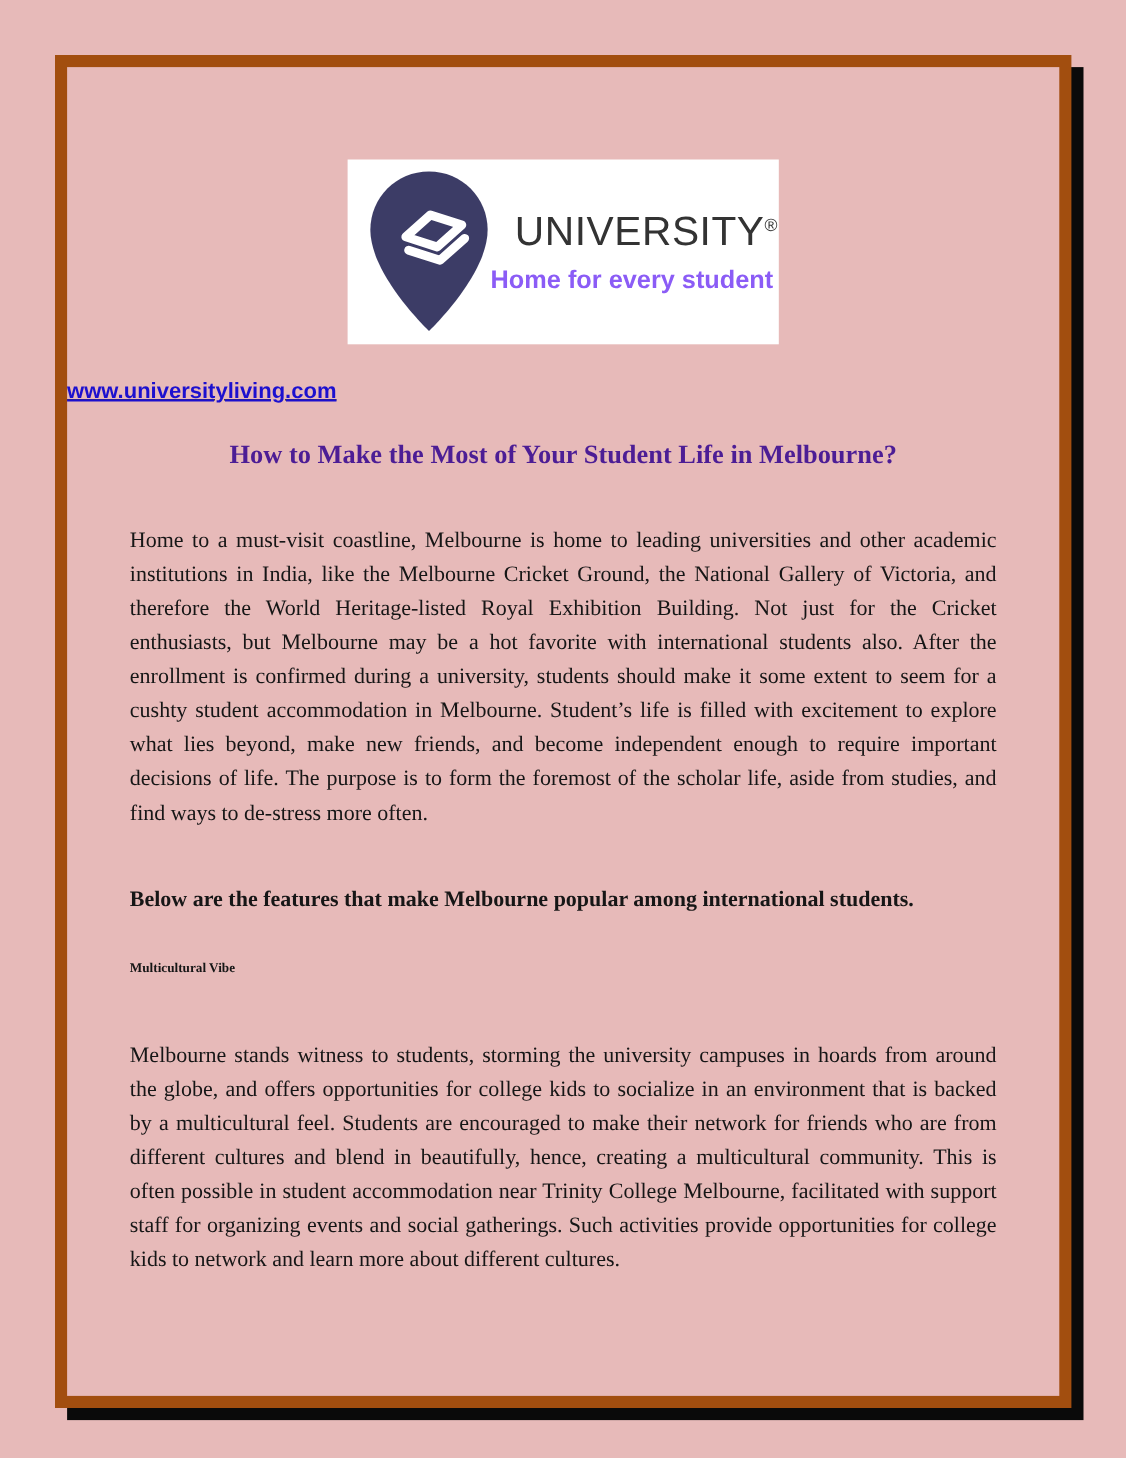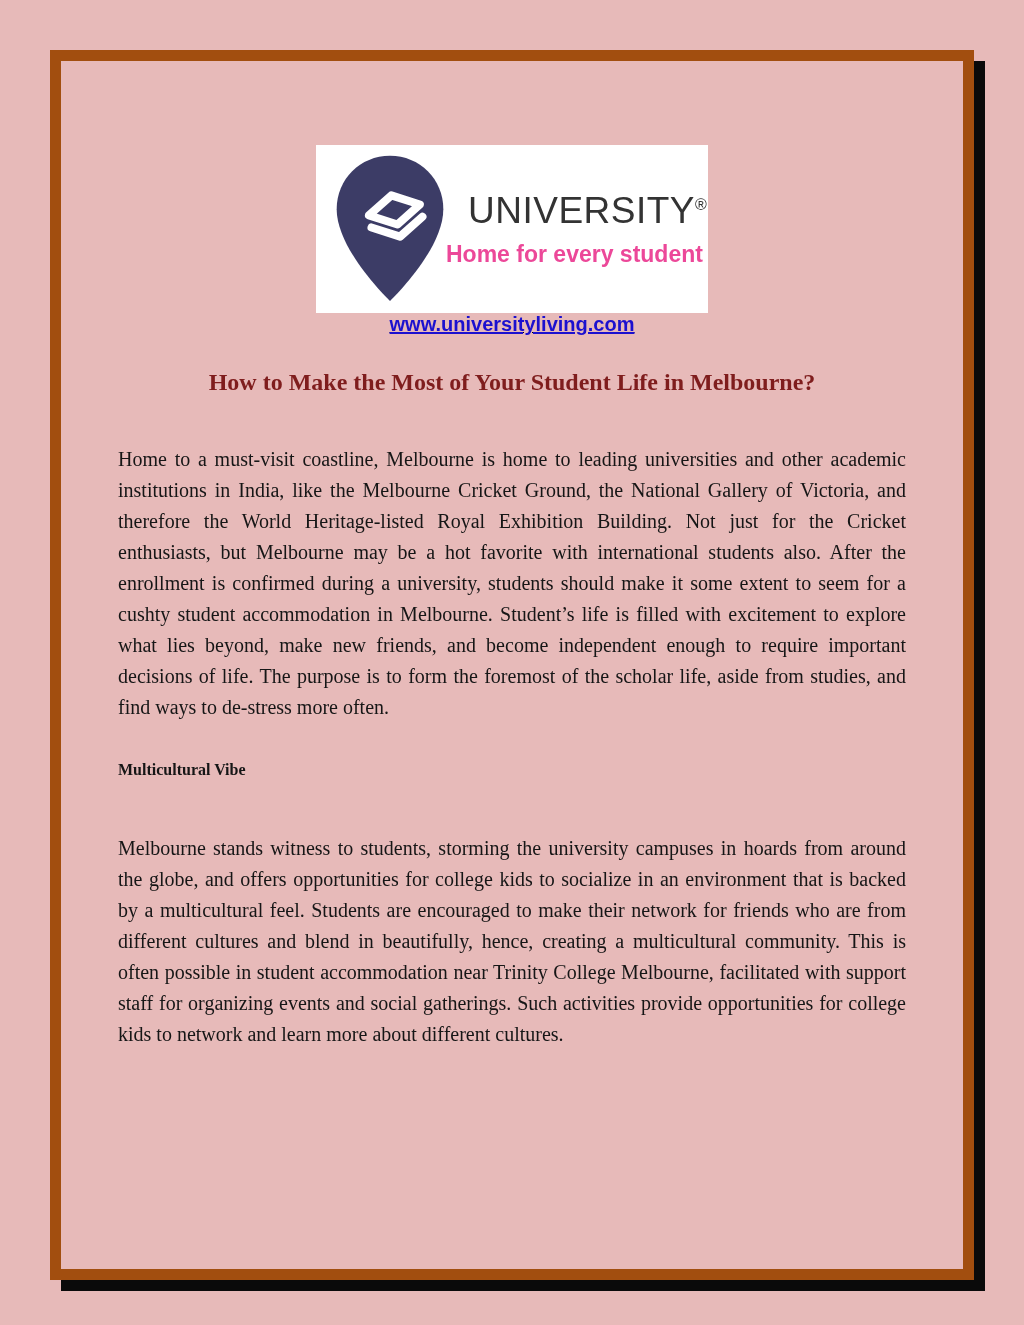--- a/index.html
+++ b/index.html
@@ -50,56 +50,57 @@
   }
   .brand-line sup {
     font-size: 16px;
     vertical-align: super;
     line-height: 0;
   }
   .tagline {
     font-family: "Liberation Sans", sans-serif;
     font-size: 23px;
     font-weight: bold;
-    color: #ec4899;
+    color: #8b5cf6;
     margin-top: 10px;
     margin-left: -22px;
     white-space: nowrap;
   }
   .url-line {
-    text-align: center;
+    text-align: left;
+    margin-top: 32px;
     text-decoration: underline;
   }
   .url-line a {
     font-family: "Liberation Sans", sans-serif;
     font-size: 20px;
     font-weight: bold;
     color: #1C10CF;
     text-decoration: underline;
   }
   .article-title {
     text-align: center;
     margin: 33px 57px 0 57px;
     font-size: 24px;
     font-weight: bold;
-    color: #7f1d1d;
+    color: #4c1d95;
     font-family: "Liberation Serif", serif;
   }
   .content {
     margin: 0 57px;
     font-size: 20px;
     line-height: 31px;
     color: #161616;
     text-align: justify;
   }
   .content p { margin: 48px 0 0 0; }
   .content .lead { font-weight: bold; }
   .section-heading {
     margin: 31px 0 0 0;
-    font-size: 16px;
+    font-size: 12px;
     line-height: 31px;
     font-weight: bold;
     color: #161616;
     text-align: left;
   }
 </style>
 </head>
 <body>
 
 <div class="frame">
@@ -121,17 +122,18 @@
   </div>
 
   <div class="url-line">
     <a href="#">www.universityliving.com</a>
   </div>
 
   <div class="article-title">How to Make the Most of Your Student Life in Melbourne?</div>
 
   <div class="content">
     <p>Home to a must-visit coastline, Melbourne is home to leading universities and other academic institutions in India, like the Melbourne Cricket Ground, the National Gallery of Victoria, and therefore the World Heritage-listed Royal Exhibition Building. Not just for the Cricket enthusiasts, but Melbourne may be a hot favorite with international students also. After the enrollment is confirmed during a university, students should make it some extent to seem for a cushty student accommodation in Melbourne. Student’s life is filled with excitement to explore what lies beyond, make new friends, and become independent enough to require important decisions of life. The purpose is to form the foremost of the scholar life, aside from studies, and find ways to de-stress more often.</p>
+    <p class="lead">Below are the features that make Melbourne popular among international students.</p>
     <h2 class="section-heading">Multicultural Vibe</h2>
     <p>Melbourne stands witness to students, storming the university campuses in hoards from around the globe, and offers opportunities for college kids to socialize in an environment that is backed by a multicultural feel. Students are encouraged to make their network for friends who are from different cultures and blend in beautifully, hence, creating a multicultural community. This is often possible in student accommodation near Trinity College Melbourne, facilitated with support staff for organizing events and social gatherings. Such activities provide opportunities for college kids to network and learn more about different cultures.</p>
   </div>
 
 </div>
 
 </body></html>

